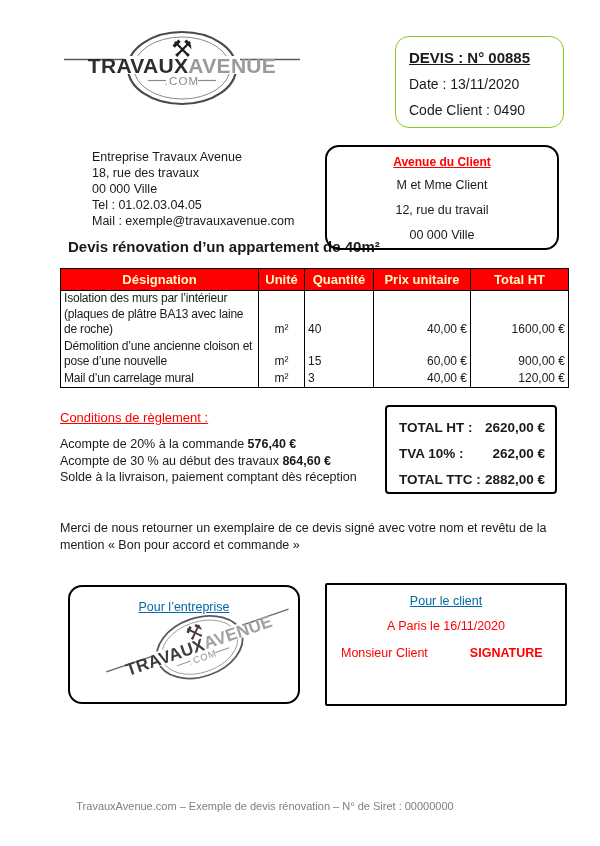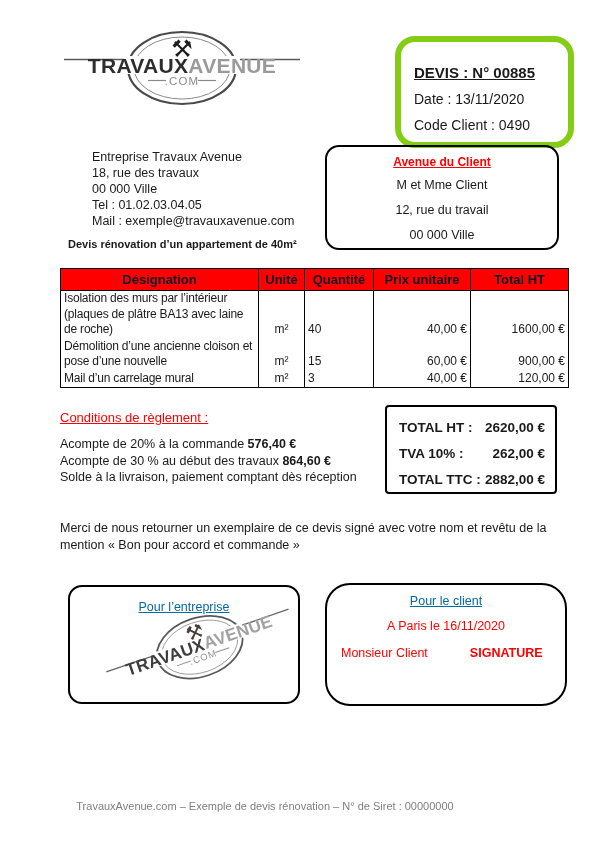--- a/index.html
+++ b/index.html
@@ -9,41 +9,41 @@
   }
   
   .logo-top{position:absolute;left:62px;top:28px;width:240px;height:90px;}
   .stamp{
     position:absolute;left:103px;top:614px;width:196px;height:74px;
     transform:rotate(-19deg);opacity:.92;
   }
   
   .devis-box{
     position:absolute;left:395px;top:36px;width:148px;height:78px;
-    border:6px solid #84cc16;border-radius:20px;padding:22px 6px 0 13px;
+    border:1px solid #84cc16;border-radius:14px;padding:12px 6px 0 13px;
   }
   .devis-title{font-size:15px;font-weight:bold;text-decoration:underline;margin-bottom:10px;white-space:nowrap;}
   .devis-line{font-size:14px;margin-bottom:10px;white-space:nowrap;}
   
   .company{position:absolute;left:68px;top:149px;font-size:12.5px;line-height:16px;margin-left:24px;}
-  .subject{position:absolute;left:68px;top:238px;font-size:11px;font-weight:bold;}
+  .subject{position:absolute;left:68px;top:238px;font-size:15px;font-weight:bold;}
   
   .client-box{
     position:absolute;left:325px;top:145px;width:230px;height:93px;
     border:2px solid #000;border-radius:14px;text-align:center;padding-top:8px;
   }
   .client-box-title{color:#ff0000;font-weight:bold;font-size:12px;text-decoration:underline;margin-bottom:9px;}
   .client-line{font-size:12.5px;margin-bottom:11px;}
   
   .items-table{
     position:absolute;left:60px;top:268px;width:508px;
     border-collapse:collapse;table-layout:fixed;
   }
   .items-table th{
-    background:#ff0000;color:#0f172a;border:1px solid #000;
+    background:#ff0000;color:#fef9c3;border:1px solid #000;
     font-size:13px;font-weight:bold;padding:3px 2px;text-align:center;
   }
   .items-table td{
     border-left:1px solid #000;border-right:1px solid #000;
     font-size:12px;line-height:15.5px;padding:0 3px 1px 3px;
   }
   .items-table tbody tr:last-child td{border-bottom:1px solid #000;}
   td.designation{vertical-align:top;letter-spacing:-0.2px;}
   td.unit{vertical-align:bottom;text-align:center;}
   td.qty{vertical-align:bottom;text-align:left;}
@@ -61,21 +61,21 @@
   
   .note{position:absolute;left:60px;top:520px;width:487px;font-size:12.5px;line-height:16.5px;}
   
   .sig-company{
     position:absolute;left:68px;top:585px;width:228px;height:105px;
     border:2px solid #000;border-radius:14px;text-align:center;padding-top:10px;
   }
   .sig-title{color:#0369a1;font-size:12.5px;text-decoration:underline;}
   .sig-client{
     position:absolute;left:325px;top:583px;width:238px;height:110px;
-    border:2px solid #000;border-radius:25px;color:#ff0000;padding-top:9px;
+    border:2px solid #000;border-radius:2px;color:#ff0000;padding-top:9px;
   }
   .sig-client .sig-title{display:block;text-align:center;}
   .sig-date{text-align:center;font-size:12.5px;margin-top:11px;}
   .sig-agreement{font-size:12.5px;margin:13px 0 0 14px;}
   .sig-name-row{display:flex;font-size:12.5px;margin:13px 0 0 14px;}
   .sig-signature{font-weight:bold;margin-left:42px;}
   
   .footer{position:absolute;left:0;top:800px;width:530px;text-align:center;color:#7f7f7f;font-size:11px;}
   
   .logo-svg .brand-bold{font-weight:bold;fill:#2d2d2d;}

